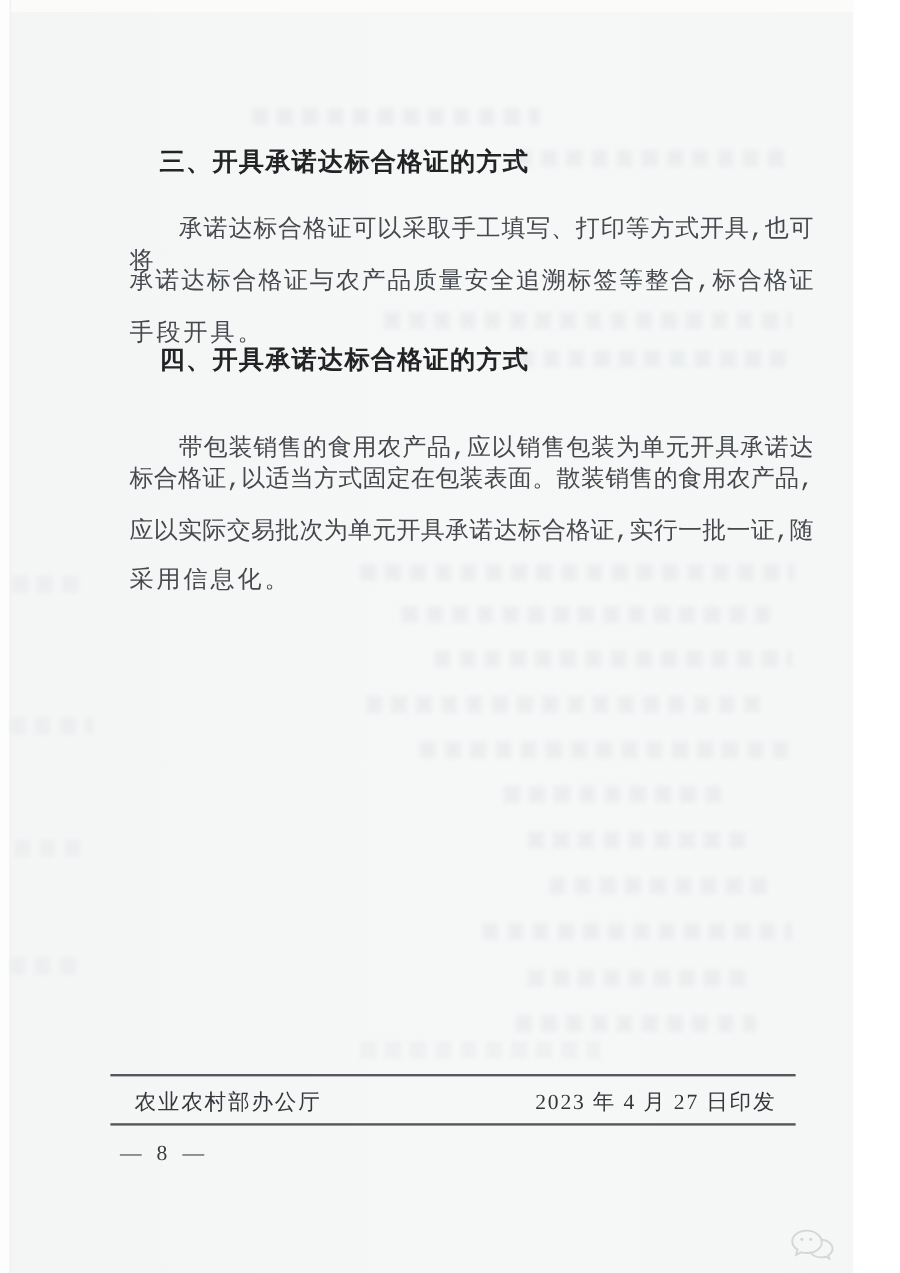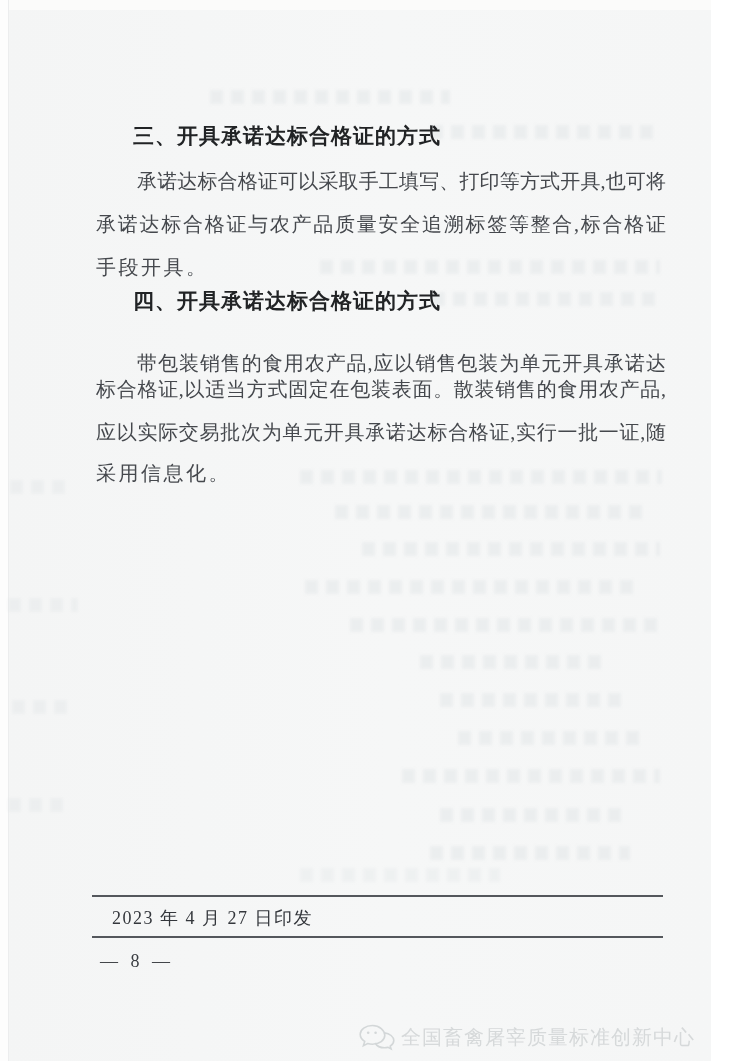--- a/index.html
+++ b/index.html
@@ -12,23 +12,23 @@
   }
   .edge-left{position:absolute;left:0;top:0;width:8px;height:100%;background:#fdfdfd;border-right:1px solid #ecEDee;}
   .edge-top{position:absolute;left:0;top:0;width:100%;height:10px;background:#fbfbfa;}
   .heading{
     position:absolute;left:133px;margin:0;
     font-family:"Liberation Sans",sans-serif;
     font-weight:700;font-size:21px;line-height:26px;
     color:#212325;letter-spacing:1px;white-space:nowrap;
   }
   .line{
-    position:absolute;left:92px;width:570px;margin:4px;
+    position:absolute;left:92px;width:570px;margin:16px;
     font-size:20px;line-height:26px;color:#45484d;
-    font-family:Liberation Serif, serif;
+    font-family:Liberation Mono, monospace;
     white-space:normal;
   }
   .justify{text-align:justify;text-align-last:justify;text-justify:inter-character;}
   .indent{text-indent:41px;}
   .plain{letter-spacing:2.5px;}
   .footer-rule{position:absolute;left:92px;width:571px;height:2px;background:#54575c;}
   .footer-row{
     position:absolute;left:92px;width:571px;top:901px;height:33px;
     display:flex;justify-content:space-between;align-items:center;
     box-sizing:border-box;padding:0 16px 0 20px;
@@ -91,31 +91,31 @@
     <h2 class="heading" style="top:288px">四、开具承诺达标合格证的方式</h2>
 
     <p class="line indent justify" style="top:346px">带包装销售的食用农产品,应以销售包装为单元开具承诺达</p>
     <p class="line justify" style="top:372px">标合格证,以适当方式固定在包装表面。散装销售的食用农产品,</p>
     <p class="line justify" style="top:415px">应以实际交易批次为单元开具承诺达标合格证,实行一批一证,随</p>
     <p class="line plain" style="top:456px">采用信息化。</p>
   </main>
 
   <div class="footer-rule" style="top:895px"></div>
   <div class="footer-row">
+    <span>农业农村部办公厅</span>
     <span>2023 年 4 月 27 日印发</span>
   </div>
   <div class="footer-rule" style="top:936px"></div>
 
   <div class="page-number">— 8 —</div>
 
   <div class="watermark">
     <span style="display:inline-flex">
       <svg width="36" height="27" viewBox="0 0 36 27" aria-hidden="true">
         <path d="M13.5 1.5 C6.6 1.5 1.2 5.4 1.2 10.3 c0 2.9 1.8 5.4 4.5 7.1 L4.4 21.7 8.6 19.6 c1.5.4 3.2.6 4.9.6 6.9 0 12.3-3.9 12.3-8.9 S20.4 1.5 13.5 1.5 z" fill="none" stroke="#d3d7d8" stroke-width="1.6"></path>
         <circle cx="9.2" cy="8.8" r="1.3" fill="#d3d7d8"></circle>
         <circle cx="16.6" cy="8.8" r="1.3" fill="#d3d7d8"></circle>
         <path d="M25.4 8.9 c5.3.6 9.4 3.8 9.4 7.6 0 2.3-1.4 4.3-3.6 5.7 l.9 2.7 -3.1-1.6 c-1.1.3-2.3.5-3.5.5 -4.2 0-7.8-2-9.3-4.8" fill="none" stroke="#d3d7d8" stroke-width="1.6"></path>
       </svg>
     </span>
-    <span>全国畜禽屠宰质量标准创新中心</span>
   </div>
 
 </div>
 
 </body></html>

